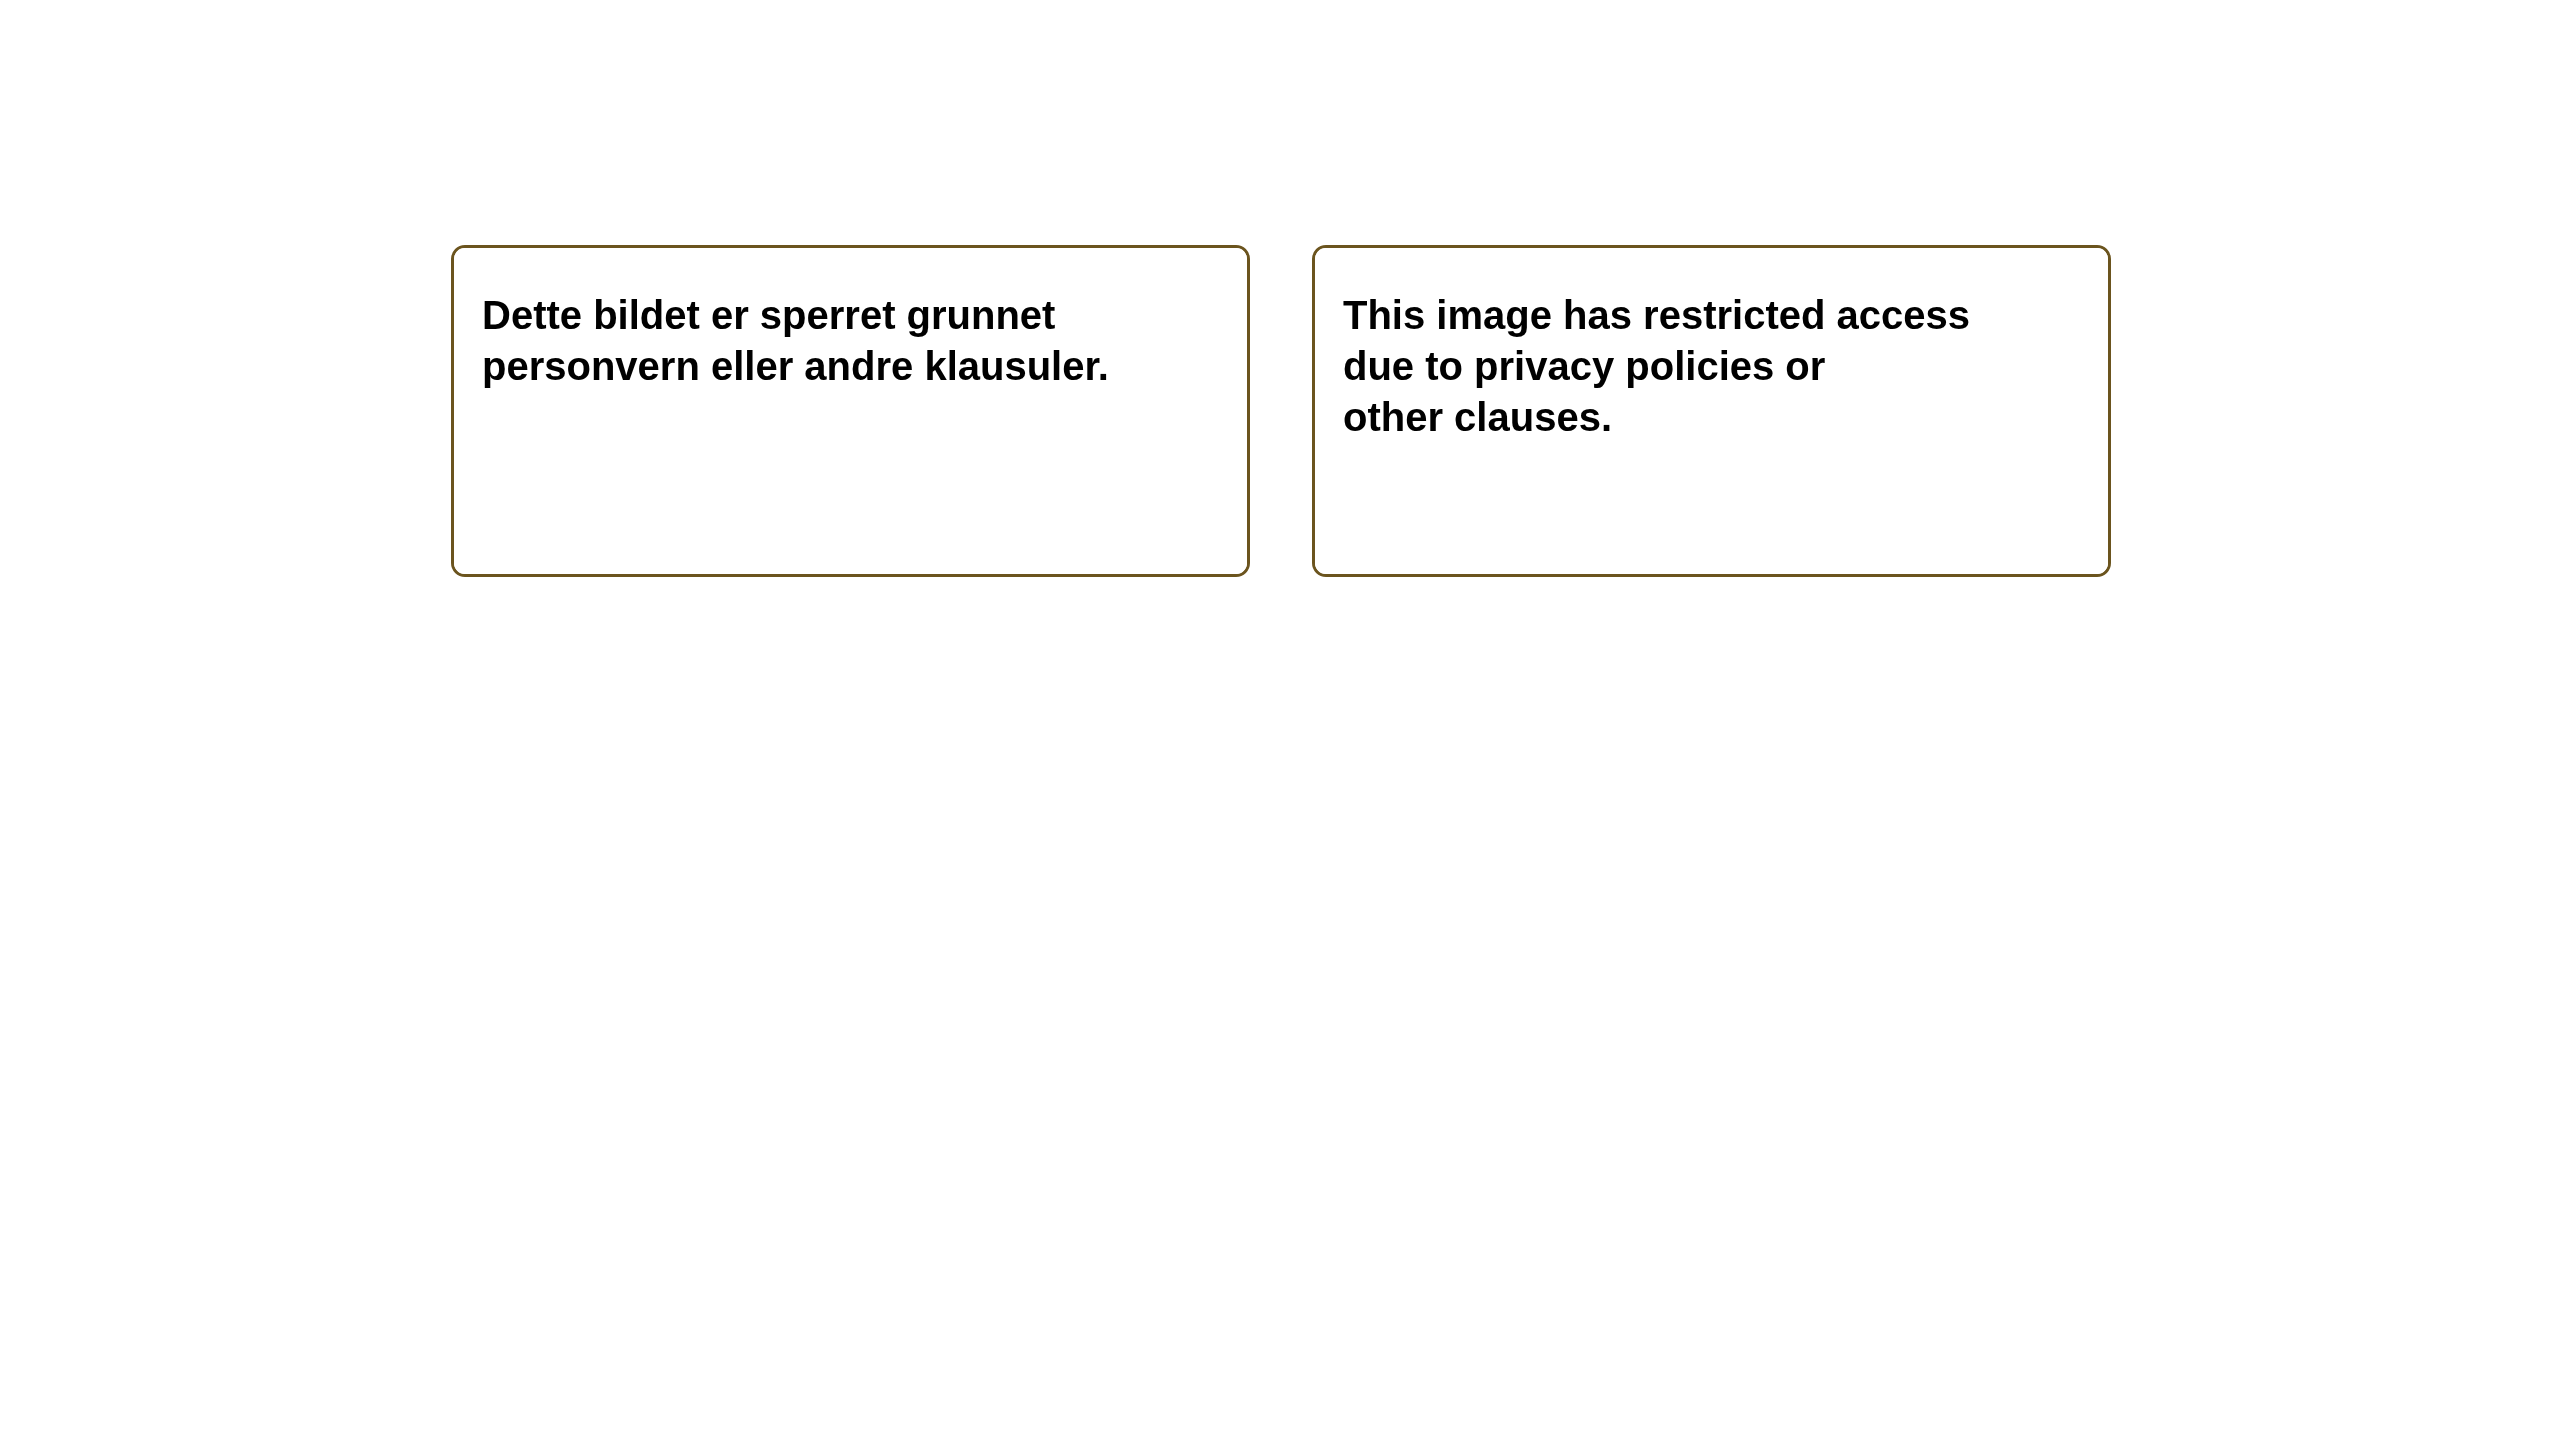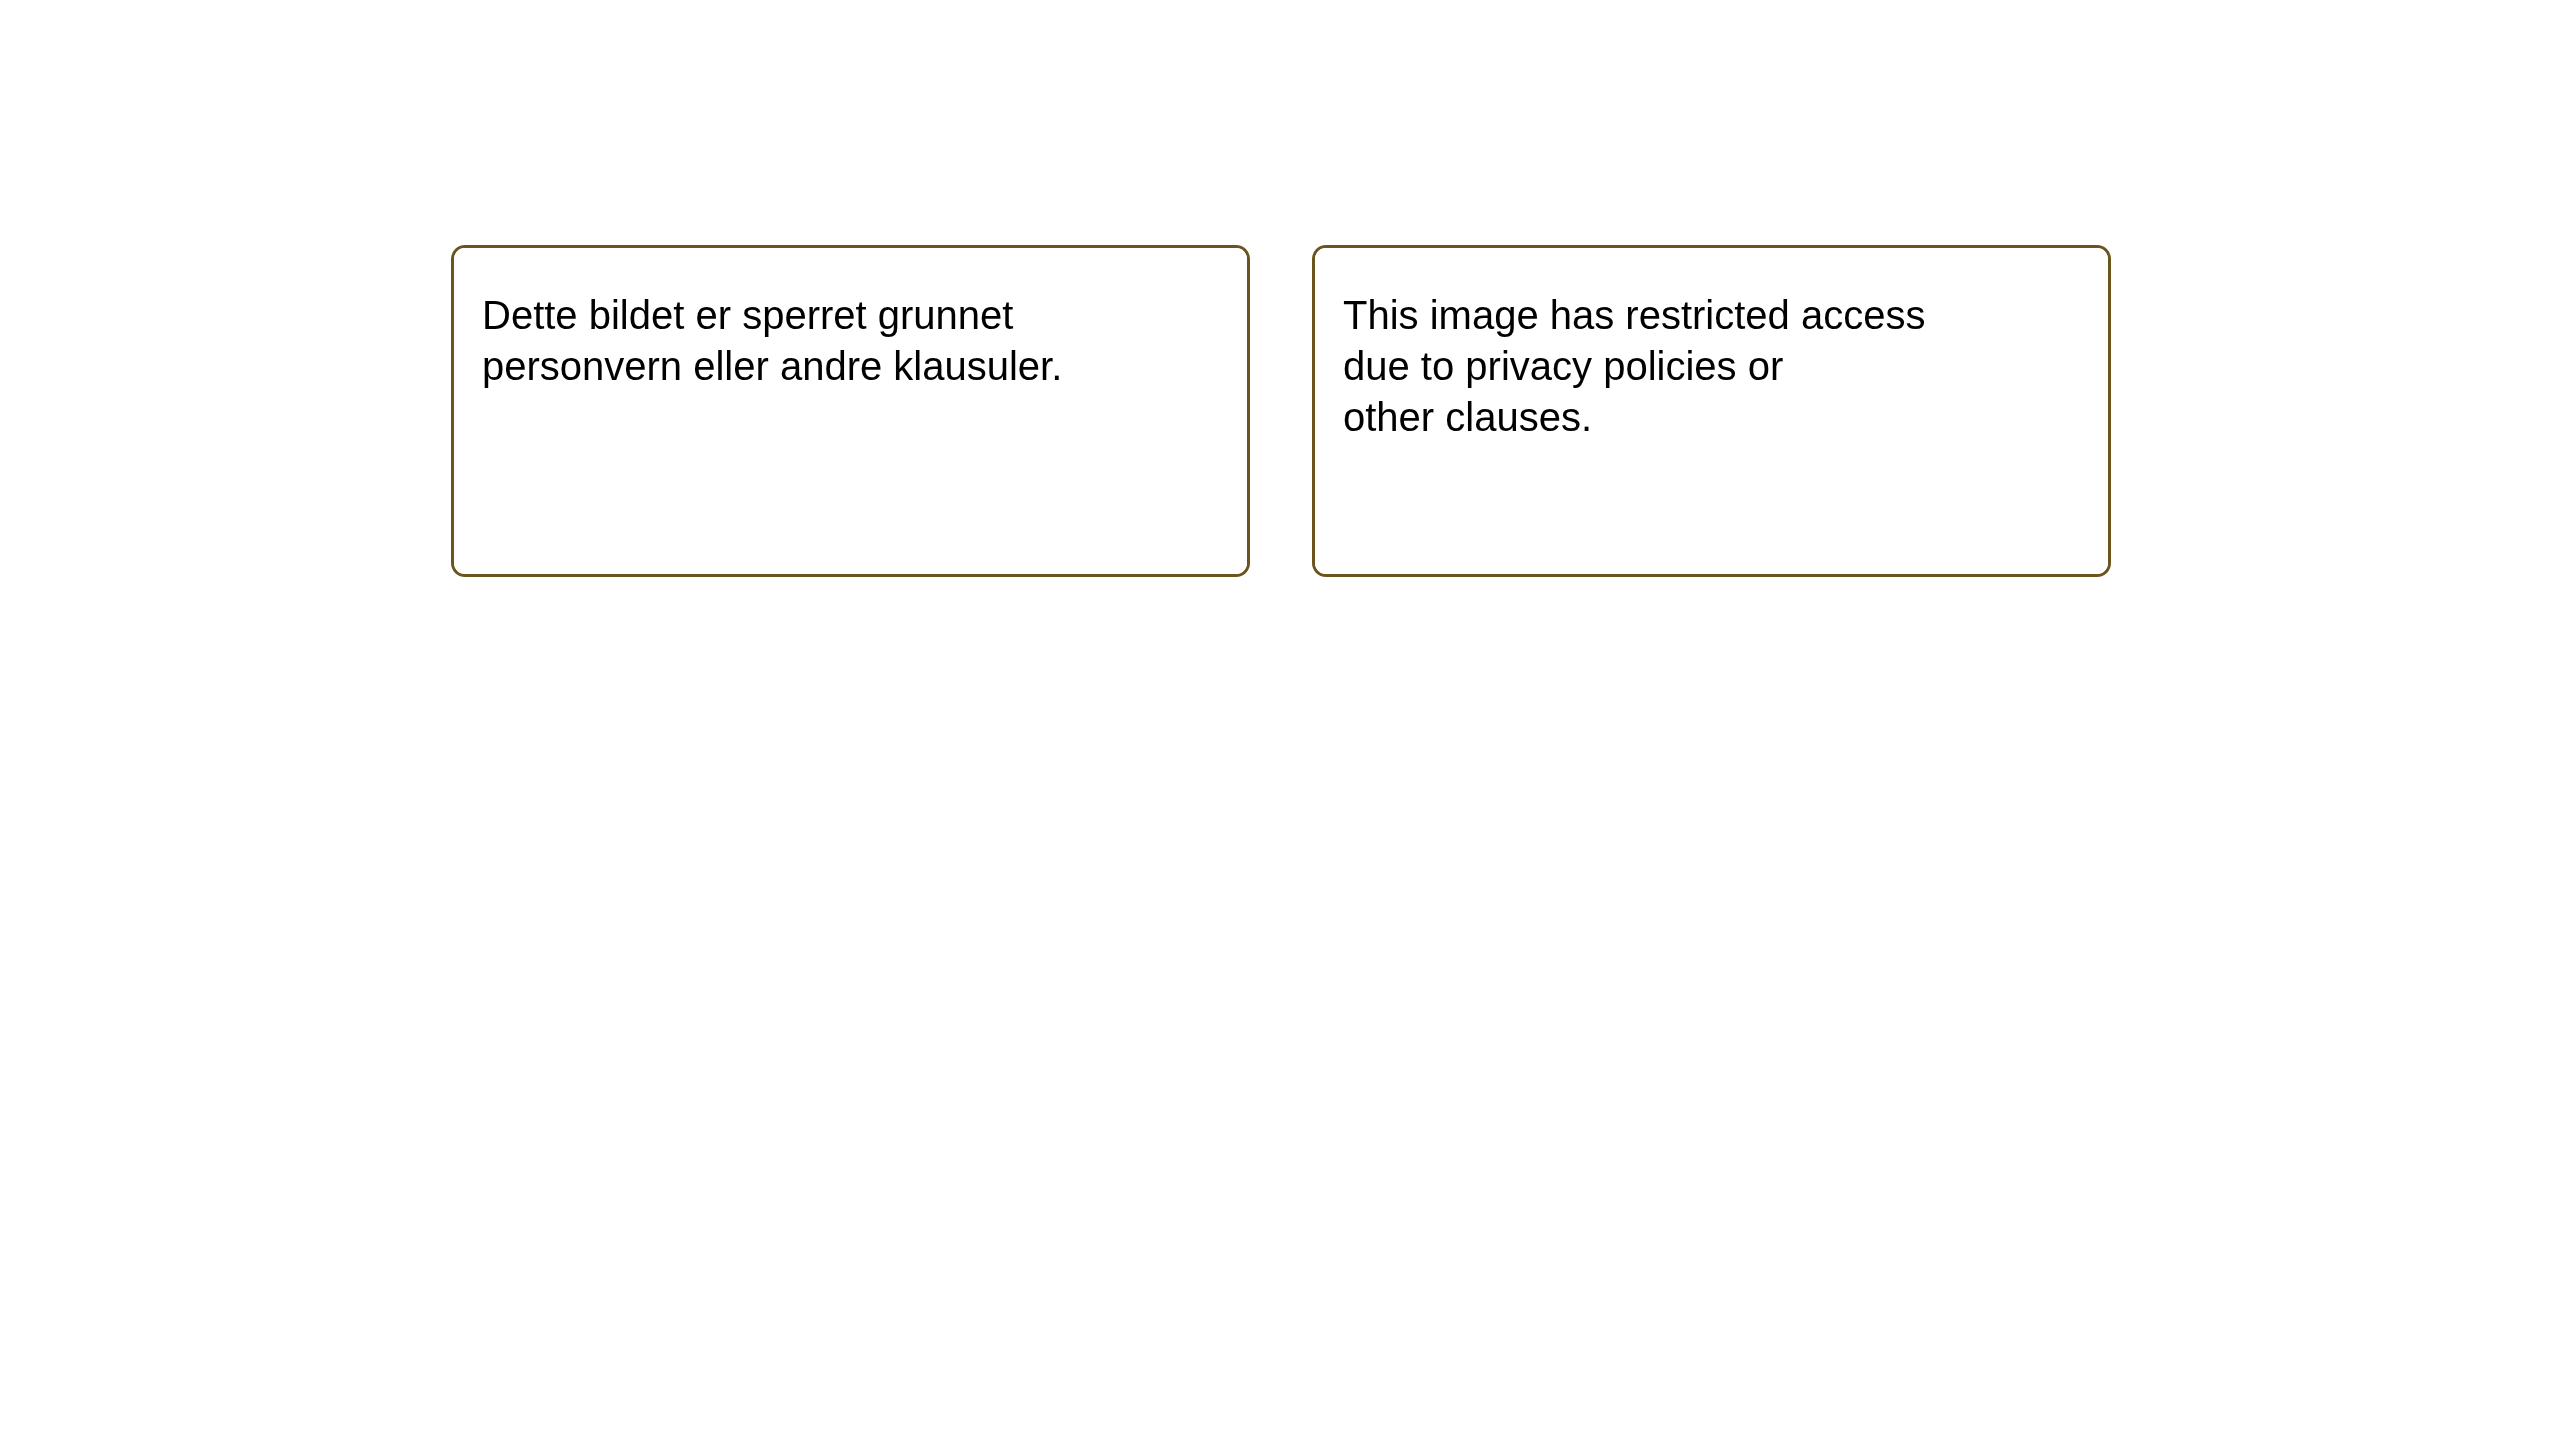--- a/index.html
+++ b/index.html
@@ -52,21 +52,21 @@
 
   .notice-card .card-body {
     flex: 1 1 auto;
     padding: 42px 28px 0 28px;
     background: #ffffff;
   }
 
   .notice-card .card-text {
     color: #000000;
     font-size: 40px;
-    font-weight: 400;
+    font-weight: 700;
     line-height: 51px;
     white-space: pre-line;
   }
 </style>
 </head>
 <body>
 
 <div class="card-row">
 
   <div class="notice-card">

